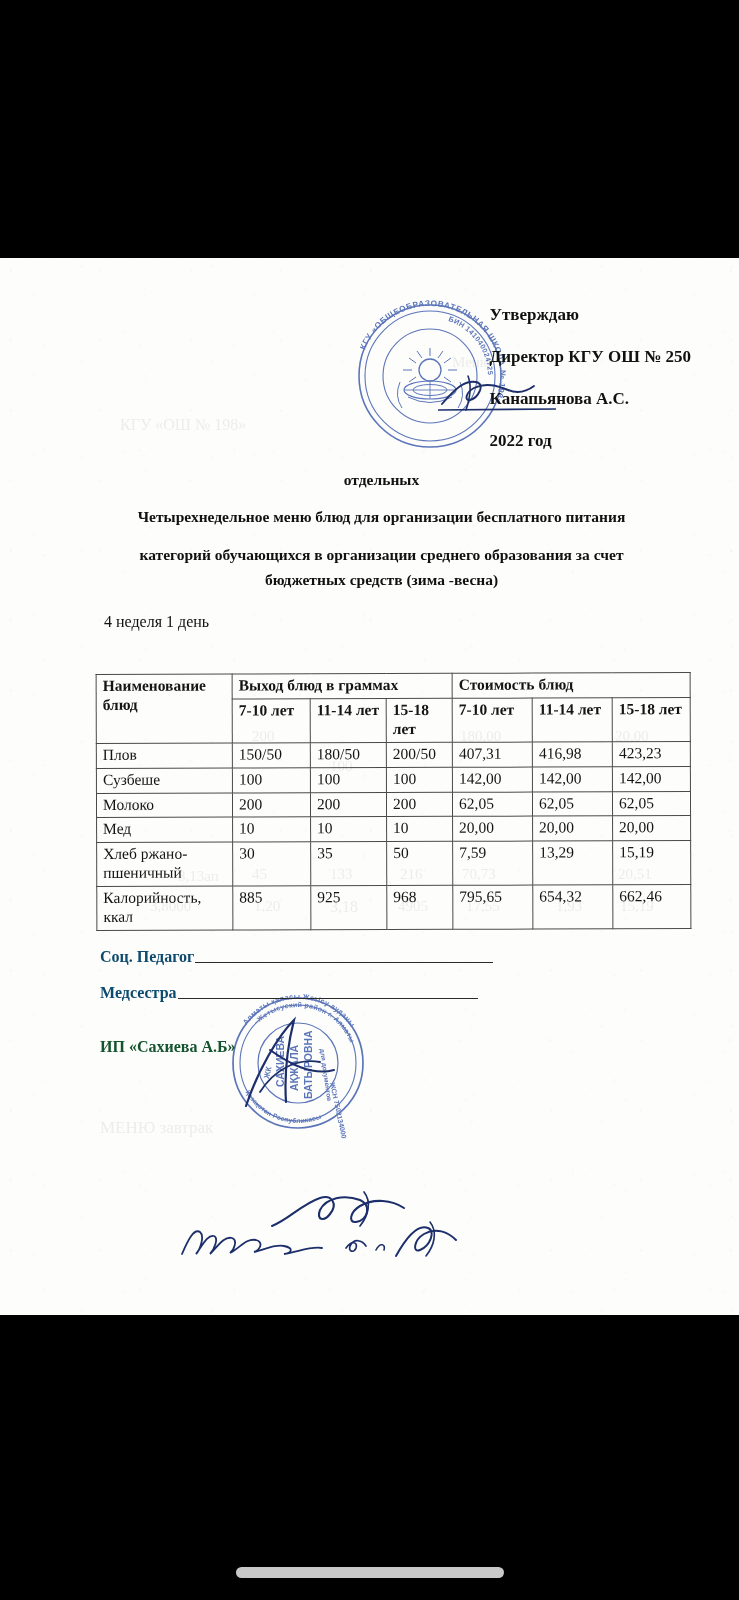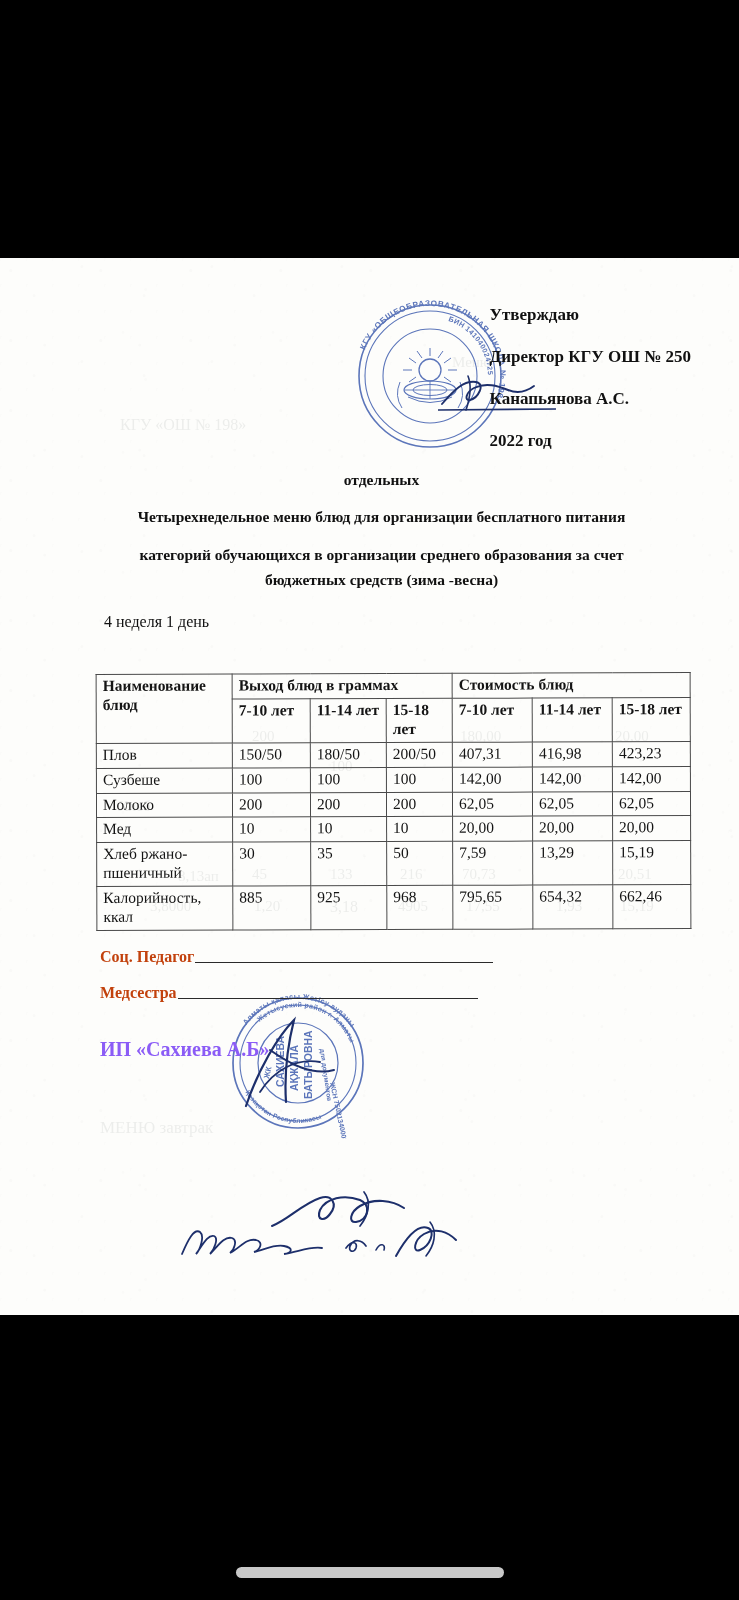--- a/index.html
+++ b/index.html
@@ -167,39 +167,39 @@
   }
   .sig-row {
     display: flex;
     align-items: flex-end;
     margin-bottom: 18px;
     position: relative;
   }
   .sig-label {
     font-weight: bold;
     font-size: 16px;
-    color: #c2410c;
+    color: #0c4a6e;
     white-space: nowrap;
   }
   .sig-rule {
     width: 298px;
     border-bottom: 1.6px solid #2a2a2a;
     height: 1px;
     margin-left: 1px;
     margin-bottom: 3px;
   }
   .sig-rule.short { width: 300px; }
 
   .ip-line {
     position: absolute;
     left: 100px;
     top: 780px;
     font-weight: bold;
-    font-size: 20px;
-    color: #8b5cf6;
+    font-size: 16px;
+    color: #14532d;
     z-index: 4;
   }
 
   
   .ink {
     position: absolute;
     pointer-events: none;
     z-index: 5;
   }
   .ink svg { display: block; overflow: visible; }

